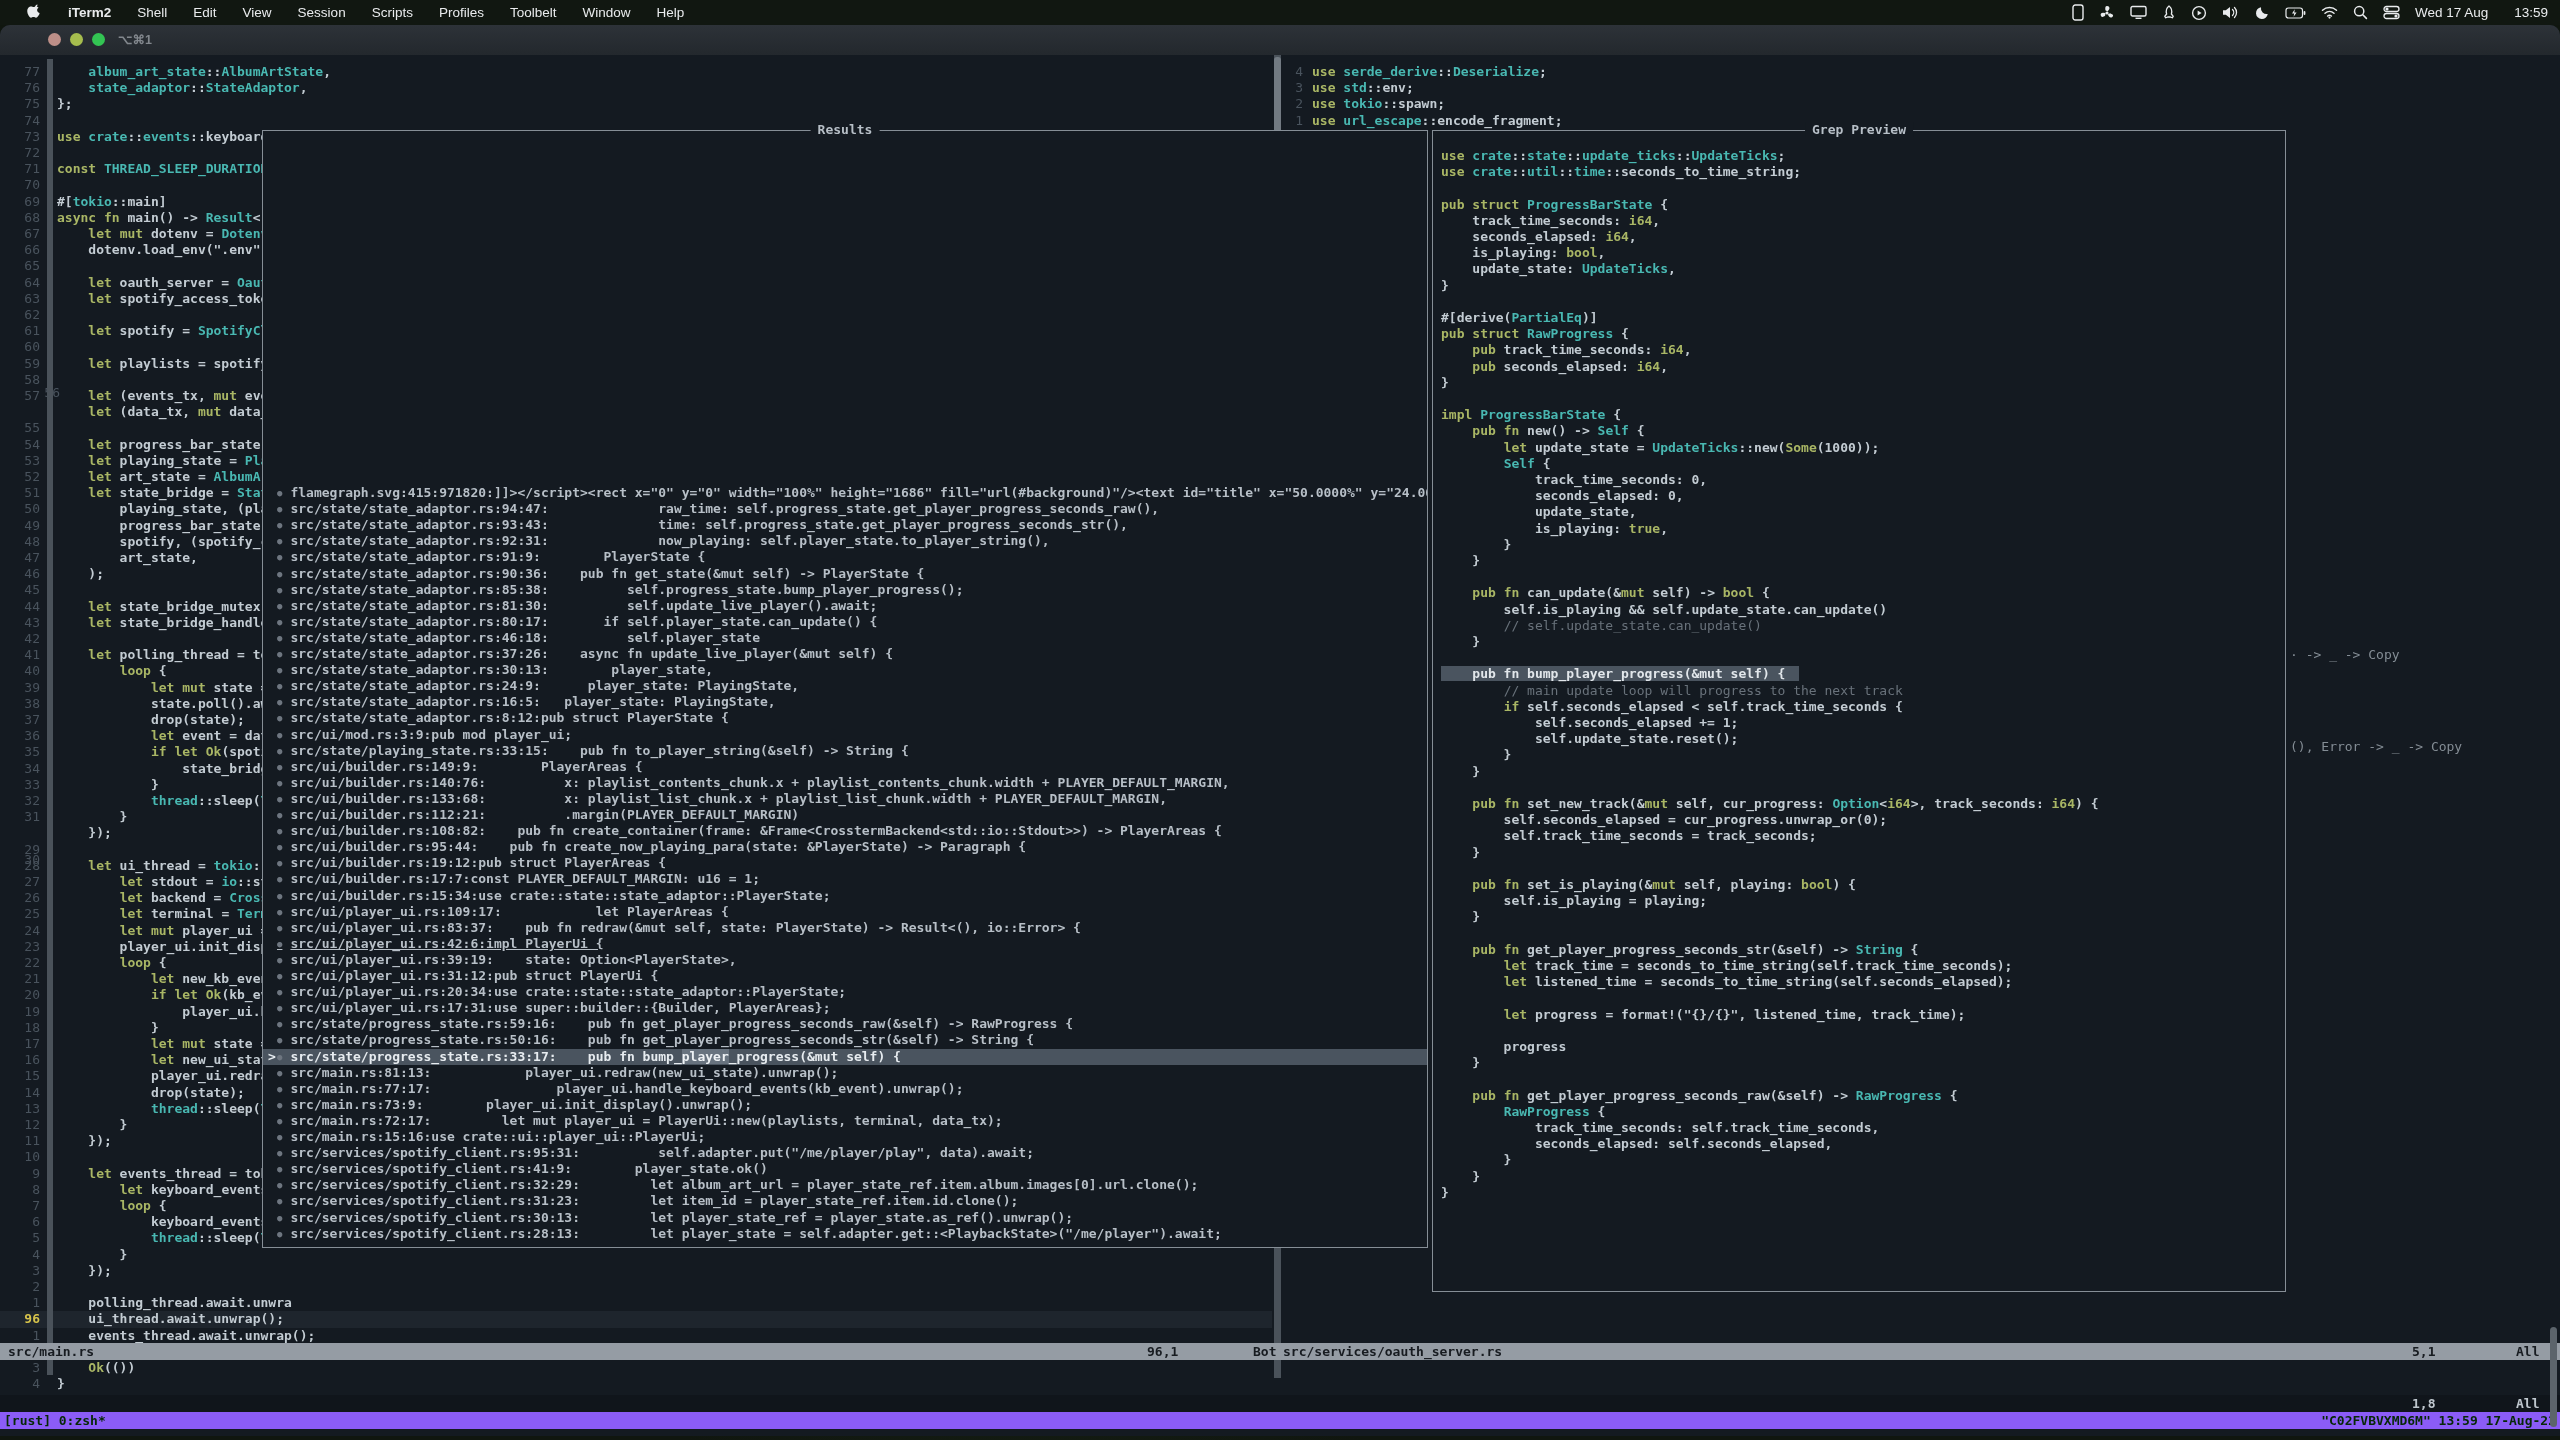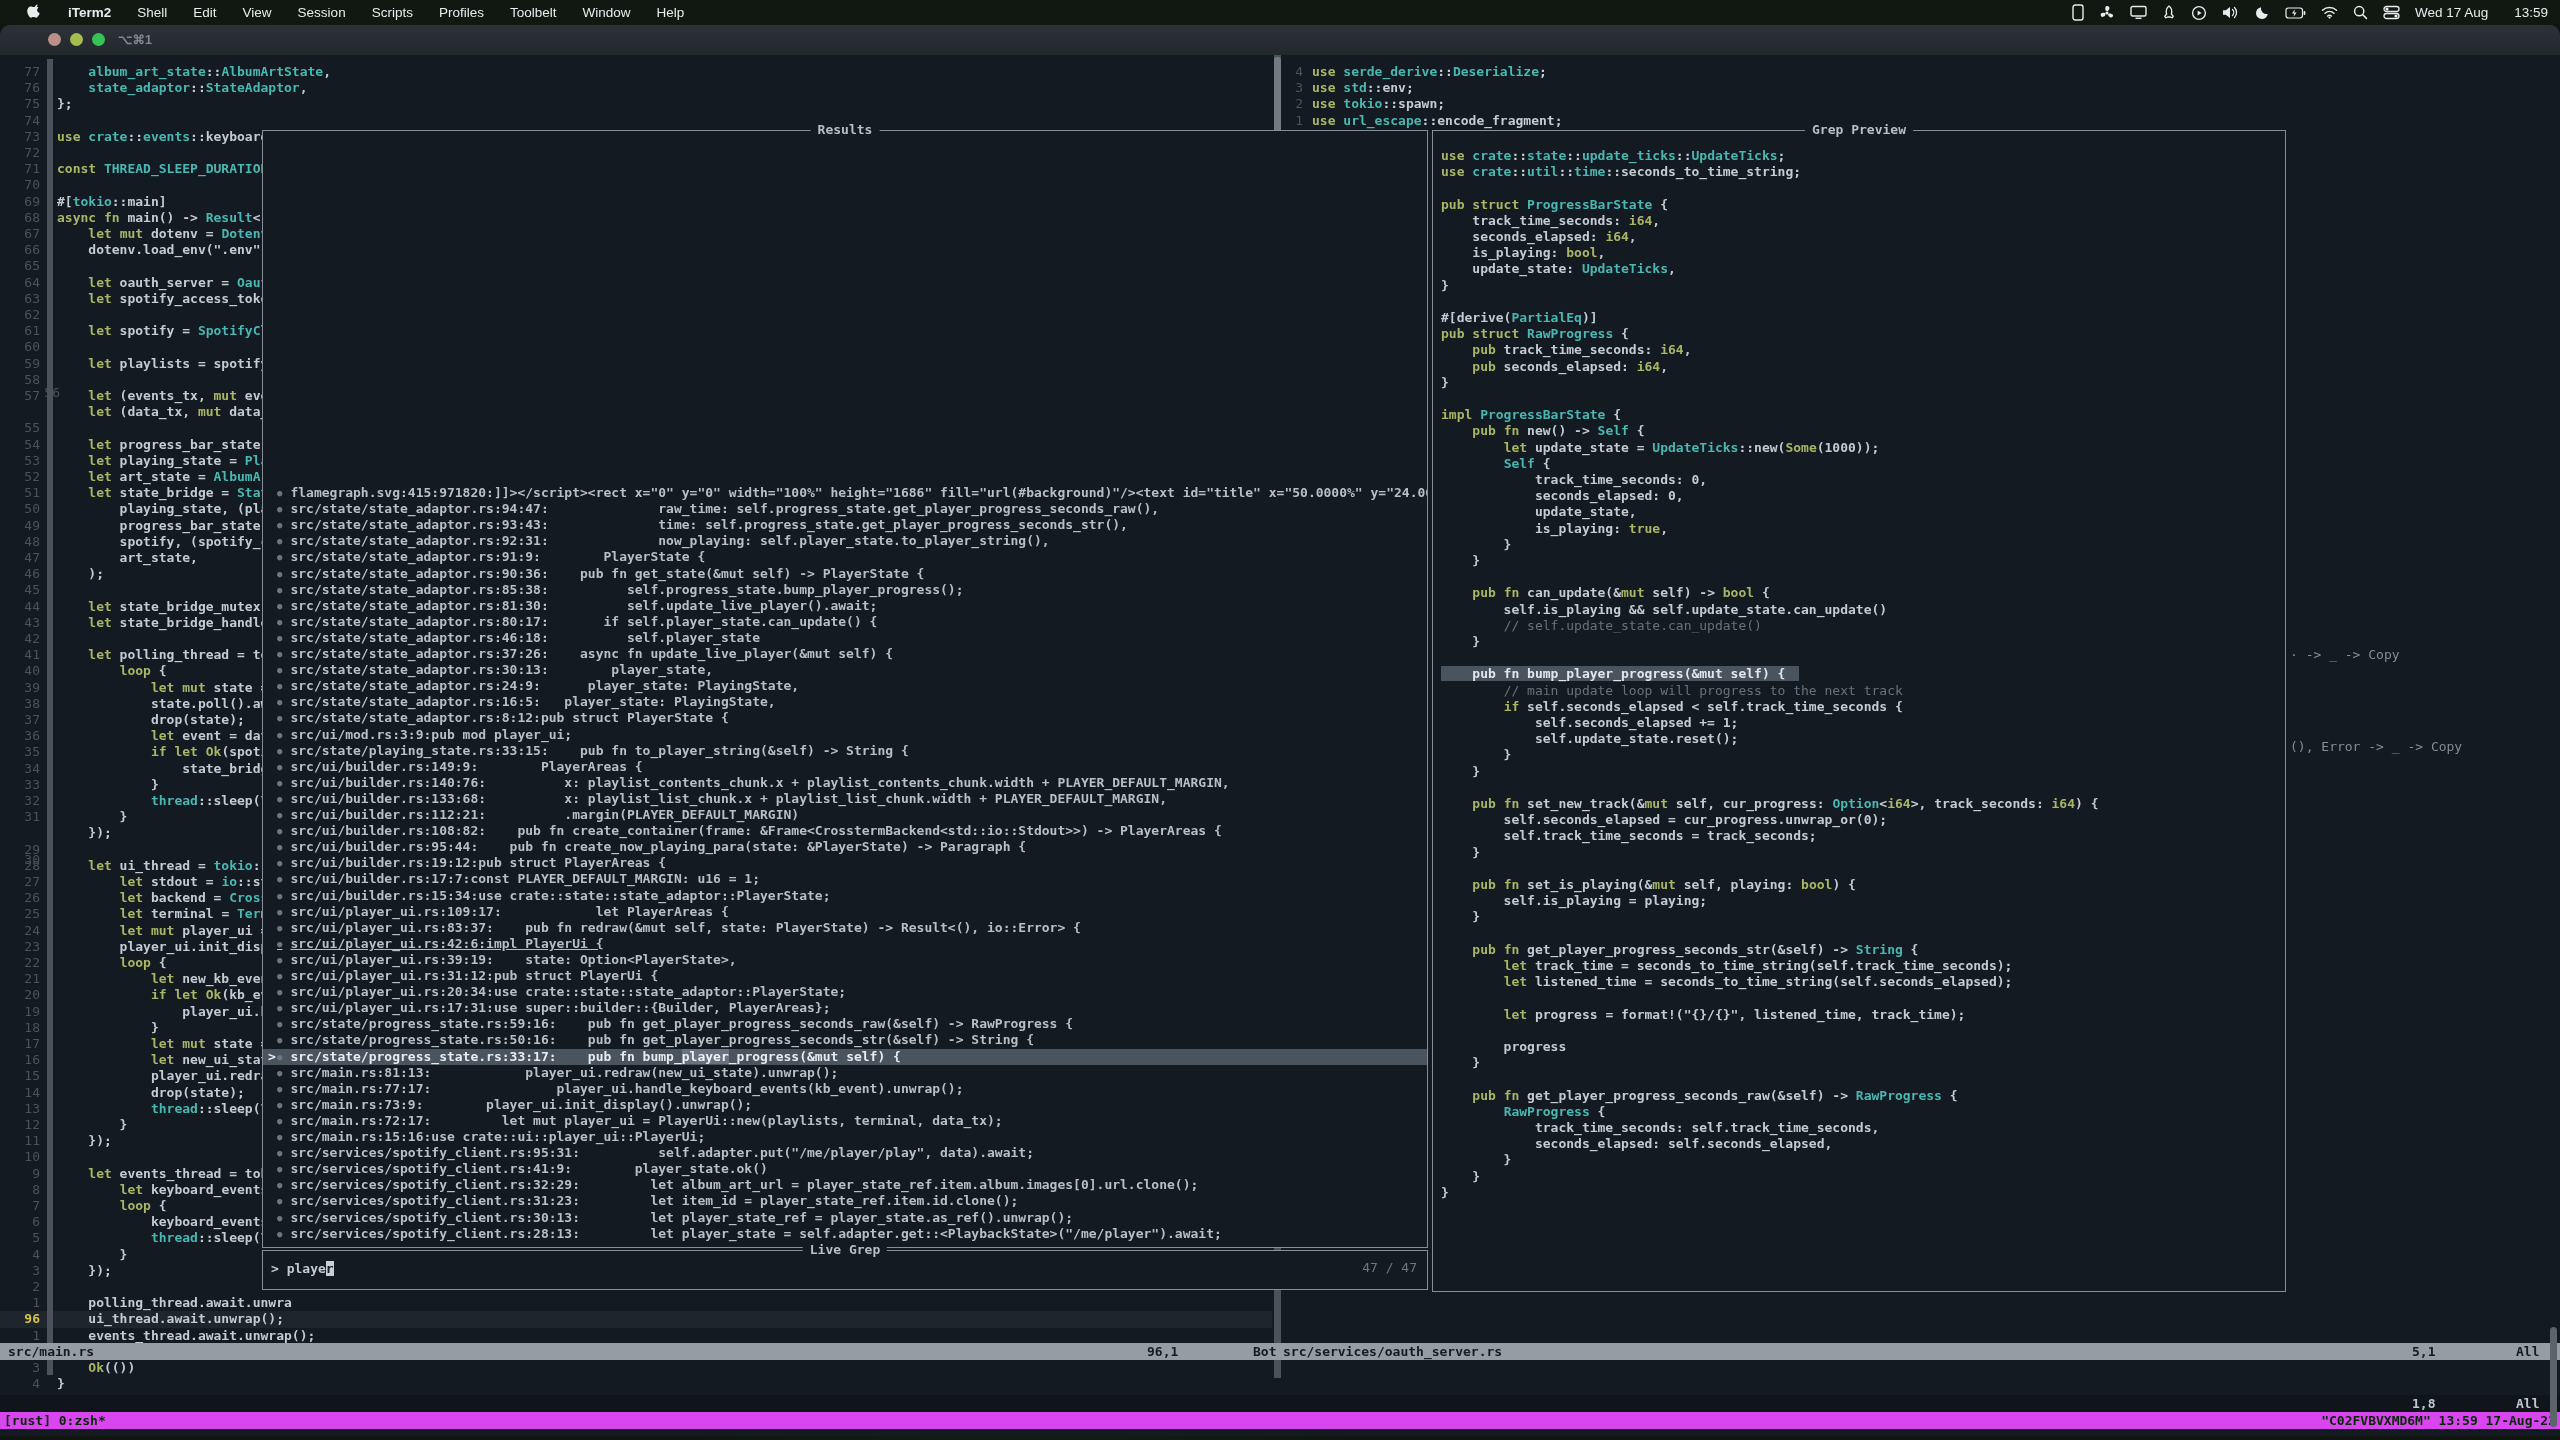--- a/index.html
+++ b/index.html
@@ -58,21 +58,21 @@
   .p-row{position:absolute;left:8px;right:2px;height:16.2px;line-height:16.2px;white-space:pre;overflow:hidden;}
   .p-row .hlrow{background:#4a545f;color:#e2e7eb;padding-right:14px;}
   .prompt-row{position:absolute;left:8px;top:9px;right:8px;height:18px;line-height:18px;white-space:pre;}
   .cursor{background:#c8d0d6;color:#141a21;}
   .counter{position:absolute;right:10px;top:9px;color:#6e7680;font-weight:400;}
   
   #statusline{position:absolute;left:0;width:2560px;height:17px;background:#959ca4;color:#171b20;line-height:17px;}
   #statusline span{position:absolute;white-space:pre;}
   #cmdline{position:absolute;left:0;width:2560px;height:17px;background:#10151b;color:#bfc7ce;line-height:17px;}
   #cmdline span{position:absolute;white-space:pre;}
-  #tmuxbar{position:absolute;left:0;width:2560px;height:17px;background:#d946ef;color:#062806;line-height:17px;font-weight:700;}
+  #tmuxbar{position:absolute;left:0;width:2560px;height:17px;background:#8b5cf6;color:#062806;line-height:17px;font-weight:700;}
   #tmuxbar .tl{position:absolute;left:4px;}
   #tmuxbar .tr{position:absolute;right:4px;}
   .scrollthumb{position:absolute;width:7px;border-radius:4px;background:#5c646b;}
 </style>
 </head>
 <body>
 
 <div id="screen">
 
   <div id="menubar">
@@ -424,25 +424,20 @@
             <div class="r-row" style="top: 998px;"><span class="blt">●</span>src/main.rs:15:16:use crate::ui::player_ui::PlayerUi;</div>
             <div class="r-row" style="top: 1014.1px;"><span class="blt">●</span>src/services/spotify_client.rs:95:31:          self.adapter.put("/me/player/play", data).await;</div>
             <div class="r-row" style="top: 1030.2px;"><span class="blt">●</span>src/services/spotify_client.rs:41:9:        player_state.ok()</div>
             <div class="r-row" style="top: 1046.3px;"><span class="blt">●</span>src/services/spotify_client.rs:32:29:         let album_art_url = player_state_ref.item.album.images[0].url.clone();</div>
             <div class="r-row" style="top: 1062.4px;"><span class="blt">●</span>src/services/spotify_client.rs:31:23:         let item_id = player_state_ref.item.id.clone();</div>
             <div class="r-row" style="top: 1078.5px;"><span class="blt">●</span>src/services/spotify_client.rs:30:13:         let player_state_ref = player_state.as_ref().unwrap();</div>
             <div class="r-row" style="top: 1094.6px;"><span class="blt">●</span>src/services/spotify_client.rs:28:13:         let player_state = self.adapter.get::&lt;PlaybackState&gt;("/me/player").await;</div>
           </div>
       </div>
 
-      <div class="float" id="livegrep-box" style="left:262px;top:1195px;width:1164px;height:38px;">
-        <span class="ftitle">Live Grep</span>
-        <div class="prompt-row"><span>&gt; </span><span>playe</span><span class="cursor">r</span></div>
-        <span class="counter">47 / 47</span>
-      </div>
 
       <div class="float" id="preview-box" style="left:1432px;top:75px;width:852px;height:1160px;">
         <span class="ftitle">Grep Preview</span>
         <div id="preview-list">
             <div class="p-row" style="top: 17px;"><span class="kw">use</span> <span class="ty">crate</span>::<span class="ty">state</span>::<span class="ty">update_ticks</span>::<span class="ty">UpdateTicks</span>;</div>
             <div class="p-row" style="top: 33.2px;"><span class="kw">use</span> <span class="ty">crate</span>::<span class="ty">util</span>::<span class="ty">time</span>::seconds_to_time_string;</div>
             <div class="p-row" style="top: 49.4px;"></div>
             <div class="p-row" style="top: 65.6px;"><span class="kw">pub</span> <span class="kw">struct</span> <span class="ty">ProgressBarState</span> {</div>
             <div class="p-row" style="top: 81.8px;">    track_time_seconds: <span class="kw">i64</span>,</div>
             <div class="p-row" style="top: 98px;">    seconds_elapsed: <span class="kw">i64</span>,</div>

